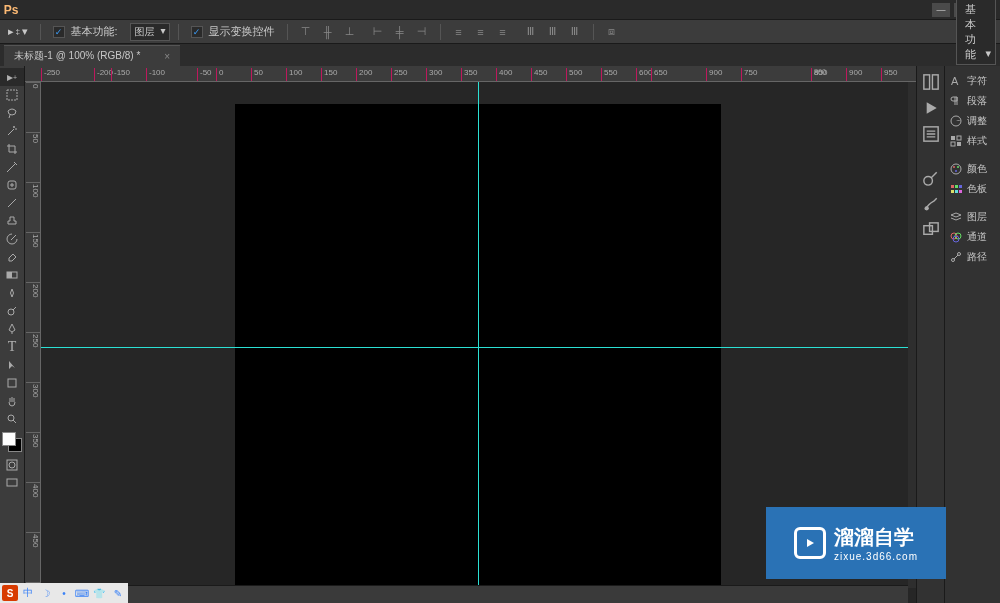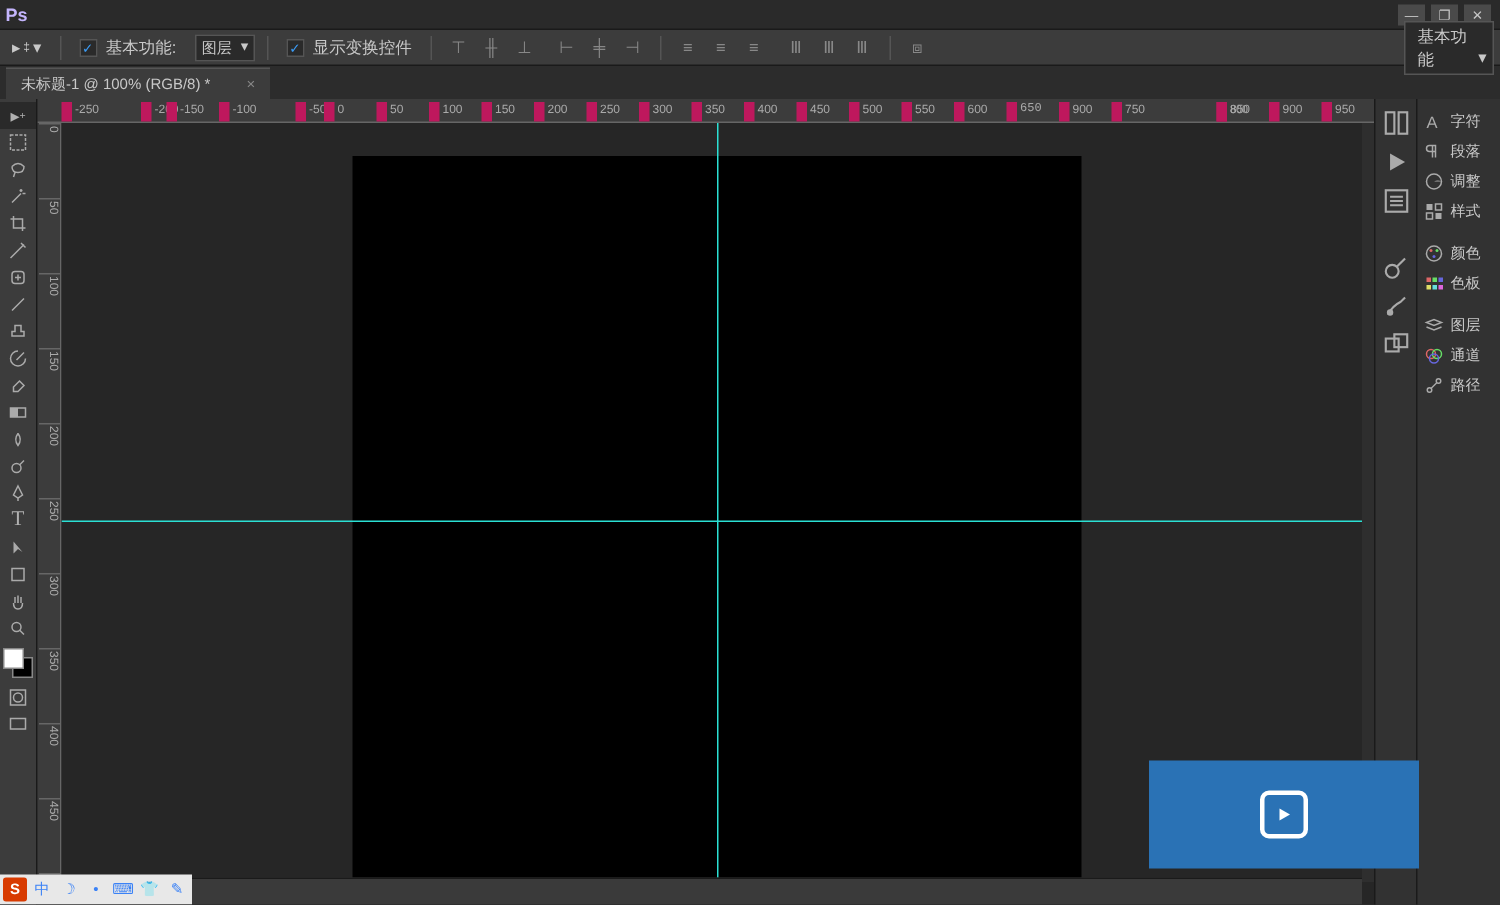--- a/index.html
+++ b/index.html
@@ -1,52 +1,52 @@
 <!DOCTYPE html>
 <html><head>
 <meta charset="utf-8">
 <style>
 * { margin:0; padding:0; box-sizing:border-box; font-family:"Microsoft YaHei",Tahoma,sans-serif; }
 body { width:1000px; height:603px; background:#3c3c3c; color:#c8c8c8; font-size:11px; overflow:hidden; position:relative; }
 .menubar { height:20px; background:#2a2a2a; display:flex; align-items:center; border-bottom:1px solid #1a1a1a; }
-.ps-logo { width:22px; height:20px; display:flex; align-items:center; justify-content:center; color:#c4b5fd; font-weight:bold; font-size:12px; }
+.ps-logo { width:22px; height:20px; display:flex; align-items:center; justify-content:center; color:#fdba74; font-weight:bold; font-size:12px; }
 .menu-items { display:flex; }
 .menu-item { padding:0 8px; line-height:20px; cursor:default; }
 .win-controls { margin-left:auto; display:flex; gap:4px; padding-right:6px; }
 .win-btn { width:18px; height:14px; background:#4a4a4a; display:flex; align-items:center; justify-content:center; font-size:9px; cursor:pointer; }
 
 .optbar { height:24px; background:#3c3c3c; border-bottom:1px solid #1a1a1a; display:flex; align-items:center; padding:0 4px; gap:8px; }
 .opt-tool { display:flex; align-items:center; gap:2px; padding:0 4px; }
 .checkbox { width:12px; height:12px; background:#2a2a2a; border:1px solid #555; display:inline-flex; align-items:center; justify-content:center; font-size:9px; color:#3b9bf5; margin-right:4px; }
 .opt-select { background:#2a2a2a; border:1px solid #555; padding:1px 14px 1px 4px; font-size:10px; position:relative; }
 .opt-select::after { content:"▾"; position:absolute; right:3px; }
 .sep { width:1px; height:16px; background:#555; }
 .mini-icon { width:20px; height:18px; display:flex; align-items:center; justify-content:center; color:#888; cursor:pointer; }
 .align-group { display:flex; gap:2px; }
-.workspace-sel { margin-left:auto; background:#2a2a2a; border:1px solid #555; padding:2px 16px 2px 8px; position:relative; width:60px; }
+.workspace-sel { margin-left:auto; background:#2a2a2a; border:1px solid #555; padding:2px 16px 2px 8px; position:relative; width:40px; }
 .workspace-sel::after { content:"▾"; position:absolute; right:4px; }
 
 .tabstrip { height:22px; background:#2c2c2c; display:flex; align-items:flex-end; padding-left:4px; }
 .doctab { background:#3c3c3c; padding:3px 10px; font-size:10px; border-top:1px solid #555; display:flex; align-items:center; gap:24px; }
 .doctab .close { font-size:10px; color:#888; }
 
 .main-area { display:flex; height:538px; position:relative; }
 
 .toolbox { width:25px; background:#3c3c3c; border-right:1px solid #1a1a1a; display:flex; flex-direction:column; padding-top:2px; }
 .tool { width:24px; height:18px; display:flex; align-items:center; justify-content:center; font-size:12px; color:#b0b0b0; cursor:pointer; position:relative; }
 .tool.sel { background:#2a2a2a; }
 .tool svg { width:14px; height:14px; }
 .swatches { margin-top:4px; width:24px; height:24px; position:relative; }
 .swatch-f { position:absolute; width:14px; height:14px; background:#fff; border:1px solid #888; top:0; left:2px; }
 .swatch-b { position:absolute; width:14px; height:14px; background:#000; border:1px solid #888; top:6px; left:8px; }
 
 .canvas-wrap { flex:1; display:flex; flex-direction:column; background:#262626; position:relative; overflow:hidden; }
 .ruler-h { height:16px; background:#3c3c3c; border-bottom:1px solid #666; display:flex; position:relative; padding-left:16px; overflow:hidden; }
 .ruler-v { width:16px; background:#3c3c3c; border-right:1px solid #666; position:absolute; top:16px; bottom:16px; left:0; overflow:hidden; }
-.ruler-tick-h { position:absolute; font-size:8px; color:#aaa; top:2px; border-left:7px solid #be185d; padding-left:2px; height:14px; }
+.ruler-tick-h { position:absolute; font-size:8px; color:#aaa; top:2px; border-left:1px solid #be185d; padding-left:2px; height:14px; }
 .ruler-tick-v { position:absolute; font-size:8px; color:#aaa; left:1px; border-top:1px solid #666; padding-top:1px; width:14px; }
 .canvas-area { position:absolute; top:16px; left:16px; right:8px; bottom:16px; background:#262626; overflow:hidden; }
 .doc-canvas { position:absolute; background:#000; }
 .guide-v { position:absolute; top:0; bottom:0; width:1px; background:#2be0d4; }
 .guide-h { position:absolute; left:0; right:0; height:1px; background:#2be0d4; }
 .scroll-h { position:absolute; bottom:0; left:16px; right:8px; height:16px; background:#2e2e2e; }
 .scroll-v { position:absolute; top:16px; right:0; bottom:16px; width:8px; background:#2e2e2e; }
 
 .rightcol { width:84px; display:flex; }
 .iconstrip { width:28px; background:#323232; border-left:1px solid #1a1a1a; display:flex; flex-direction:column; padding-top:6px; gap:6px; align-items:center; }
@@ -257,21 +257,21 @@
         <div class="ruler-tick-h" style="left: 296px;">150</div>
         <div class="ruler-tick-h" style="left: 331px;">200</div>
         <div class="ruler-tick-h" style="left: 366px;">250</div>
         <div class="ruler-tick-h" style="left: 401px;">300</div>
         <div class="ruler-tick-h" style="left: 436px;">350</div>
         <div class="ruler-tick-h" style="left: 471px;">400</div>
         <div class="ruler-tick-h" style="left: 506px;">450</div>
         <div class="ruler-tick-h" style="left: 541px;">500</div>
         <div class="ruler-tick-h" style="left: 576px;">550</div>
         <div class="ruler-tick-h" style="left: 611px;">600</div>
-        <div class="ruler-tick-h" style="left: 646px; font-family: Liberation Mono, monospace;">650</div>
+        <div class="ruler-tick-h" style="left: 626px;">650</div>
         <div class="ruler-tick-h" style="left: 681px;">900</div>
         <div class="ruler-tick-h" style="left: 716px;">750</div>
         <div class="ruler-tick-h" style="left: 786px; font-family: Liberation Serif, serif;">800</div>
         <div class="ruler-tick-h" style="left: 786px;">850</div>
         <div class="ruler-tick-h" style="left: 821px;">900</div>
         <div class="ruler-tick-h" style="left: 856px;">950</div>
       </div>
     <div class="ruler-v" id="rulerV">
         <div class="ruler-tick-v" style="top: 0px; writing-mode: vertical-rl;">0</div>
         <div class="ruler-tick-v" style="top: 50px; writing-mode: vertical-rl;">50</div>
@@ -415,20 +415,24 @@
   <div class="seg">40M/0 字节</div>
   <div class="seg">▶</div>
 </div>
 
 <div class="watermark">
   <div class="play">
       <svg width="14" height="14" viewBox="0 0 14 14">
         <path d="M4 3 L11 7 L4 11 Z" fill="#fff"></path>
       </svg>
     </div>
+  <div class="txt">
+    <div class="t1">溜溜自学</div>
+    <div class="t2">zixue.3d66.com</div>
+  </div>
 </div>
 
 <div class="taskbar">
   <div class="tb-ic tb-s">S</div>
   <div class="tb-ic" style="color:#3b82f6">中</div>
   <div class="tb-ic" style="color:#3b82f6">☽</div>
   <div class="tb-ic" style="color:#3b82f6">•</div>
   <div class="tb-ic" style="color:#3b82f6">⌨</div>
   <div class="tb-ic" style="color:#3b82f6">👕</div>
   <div class="tb-ic" style="color:#3b82f6">✎</div>

